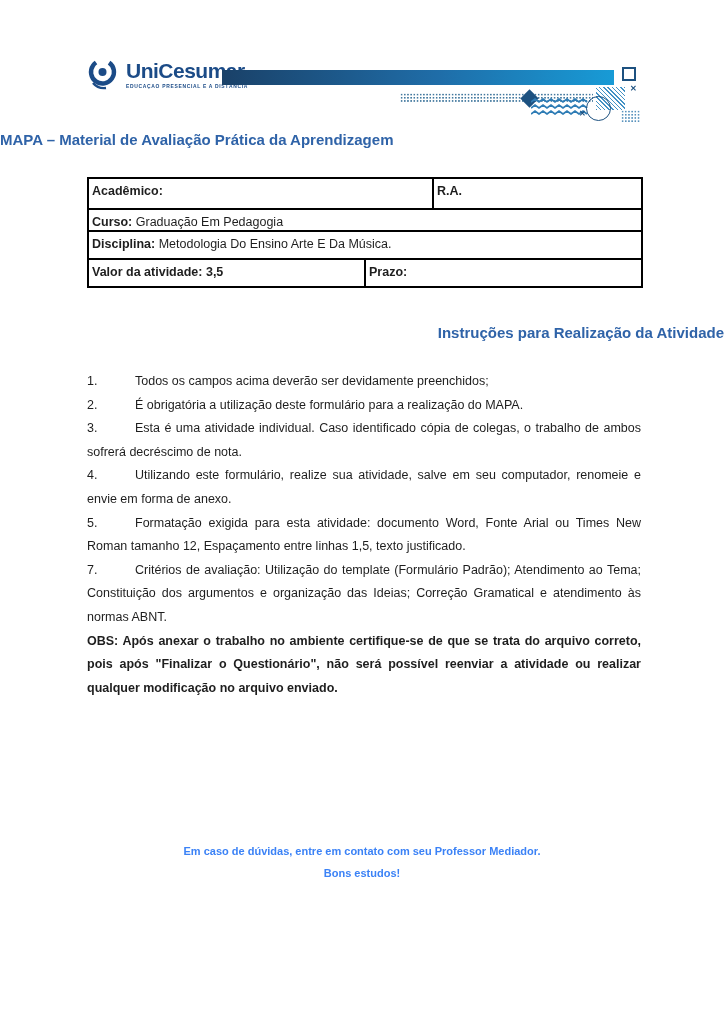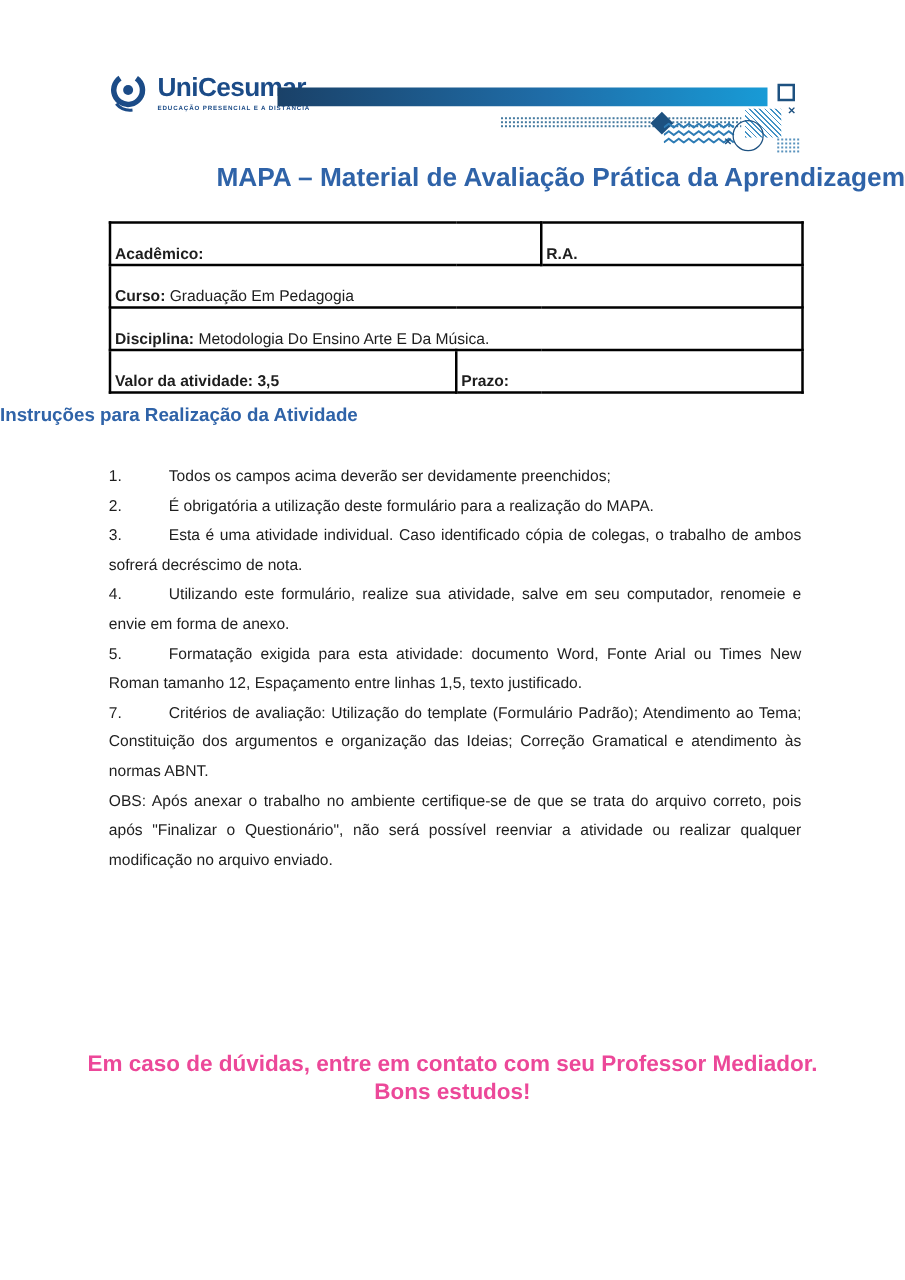--- a/index.html
+++ b/index.html
@@ -35,42 +35,42 @@
   .square-outline { position:absolute; left:622px; top:67px; width:14px; height:14px;
     border:2px solid #1d5180; }
   .xmark { position:absolute; font-size:8px; font-weight:bold; color:#1d5180; line-height:8px; }
   .xmark.x1 { left:630px; top:85px; }
   .xmark.x2 { left:579px; top:110px; }
   .dots-grid { position:absolute; left:621px; top:110px; width:19px; height:13px;
     background-image:radial-gradient(circle,#5a93bd 0.7px,transparent 0.9px);
     background-size:3.2px 3.2px; }
 
   
-  .doc-title { position:absolute; top:131px; left:0; width:100%; text-align:right;
-    font-size:21px; font-weight:bold; color:#2f63a8; }
-  .section-title { position:absolute; top:324px; left:0; width:100%; text-align:left;
+  .doc-title { position:absolute; top:131px; left:0; width:100%; text-align:left;
+    font-size:15px; font-weight:bold; color:#2f63a8; }
+  .section-title { position:absolute; top:324px; left:0; width:100%; text-align:right;
     font-size:15px; font-weight:bold; color:#2f63a8; }
 
   
   table.info { position:absolute; left:87px; top:177px; width:554px;
     border-collapse:collapse; table-layout:fixed; }
   table.info td { border:2px solid #000; vertical-align:top;
-    padding:16px 3px 0 3px; font-size:12.5px; line-height:16px; }
+    padding:4px 3px 0 3px; font-size:12.5px; line-height:16px; }
   .lbl { font-weight:bold; }
   .r1 td { height:31px; } .r2 td { height:18px; } .r3 td { height:28px; } .r4 td { height:28px; }
 
   
   .list { position:absolute; left:87px; top:370px; width:554px; }
   .list p { font-size:12.5px; line-height:23.6px; text-align:justify; }
   .num { display:inline-block; width:48px; }
-  .obs { font-weight:normal; }
+  .obs { font-weight:bold; }
 
   
   .footer { position:absolute; top:840px; left:0; width:100%; text-align:center;
-    font-size:18px; font-weight:bold; color:#ec4899; line-height:22px; }
+    font-size:11px; font-weight:bold; color:#3b82f6; line-height:22px; }
 </style>
 </head>
 <body>
 
 <div class="page">
 
   <div class="logo-group">
     <svg class="logo-icon" viewBox="0 0 36 40">
       <circle cx="16.5" cy="16" r="11.5" fill="none" stroke="#1b4b87" stroke-width="4.4" stroke-dasharray="58 15" transform="rotate(-55 16.5 16)"></circle>
       <circle cx="16.5" cy="16" r="4" fill="#1b4b87"></circle>

